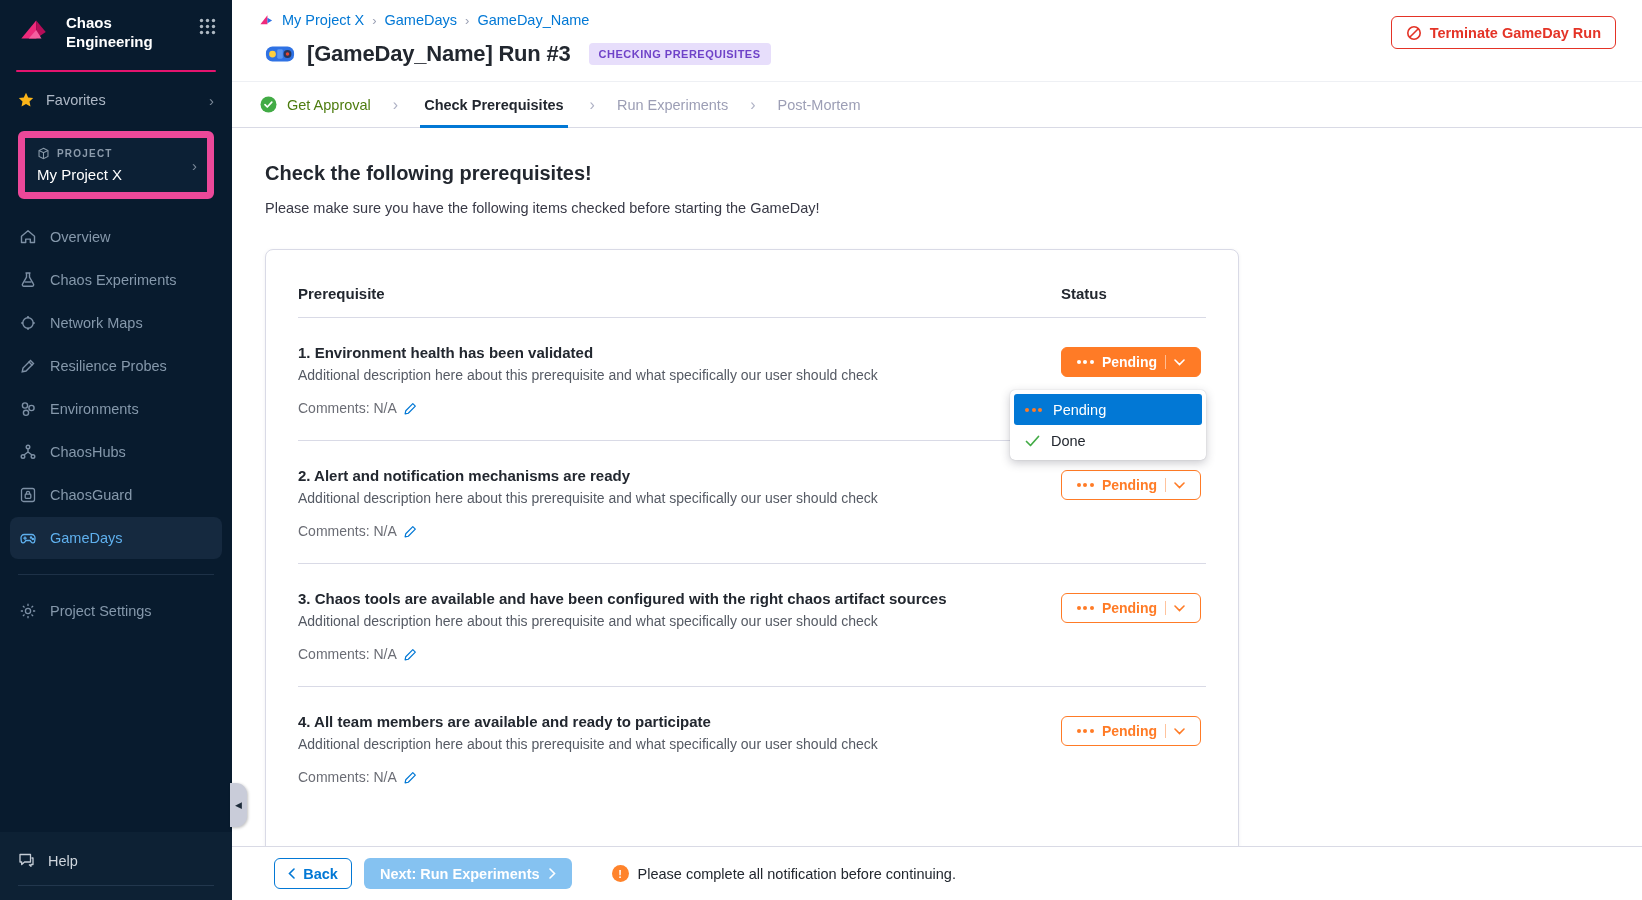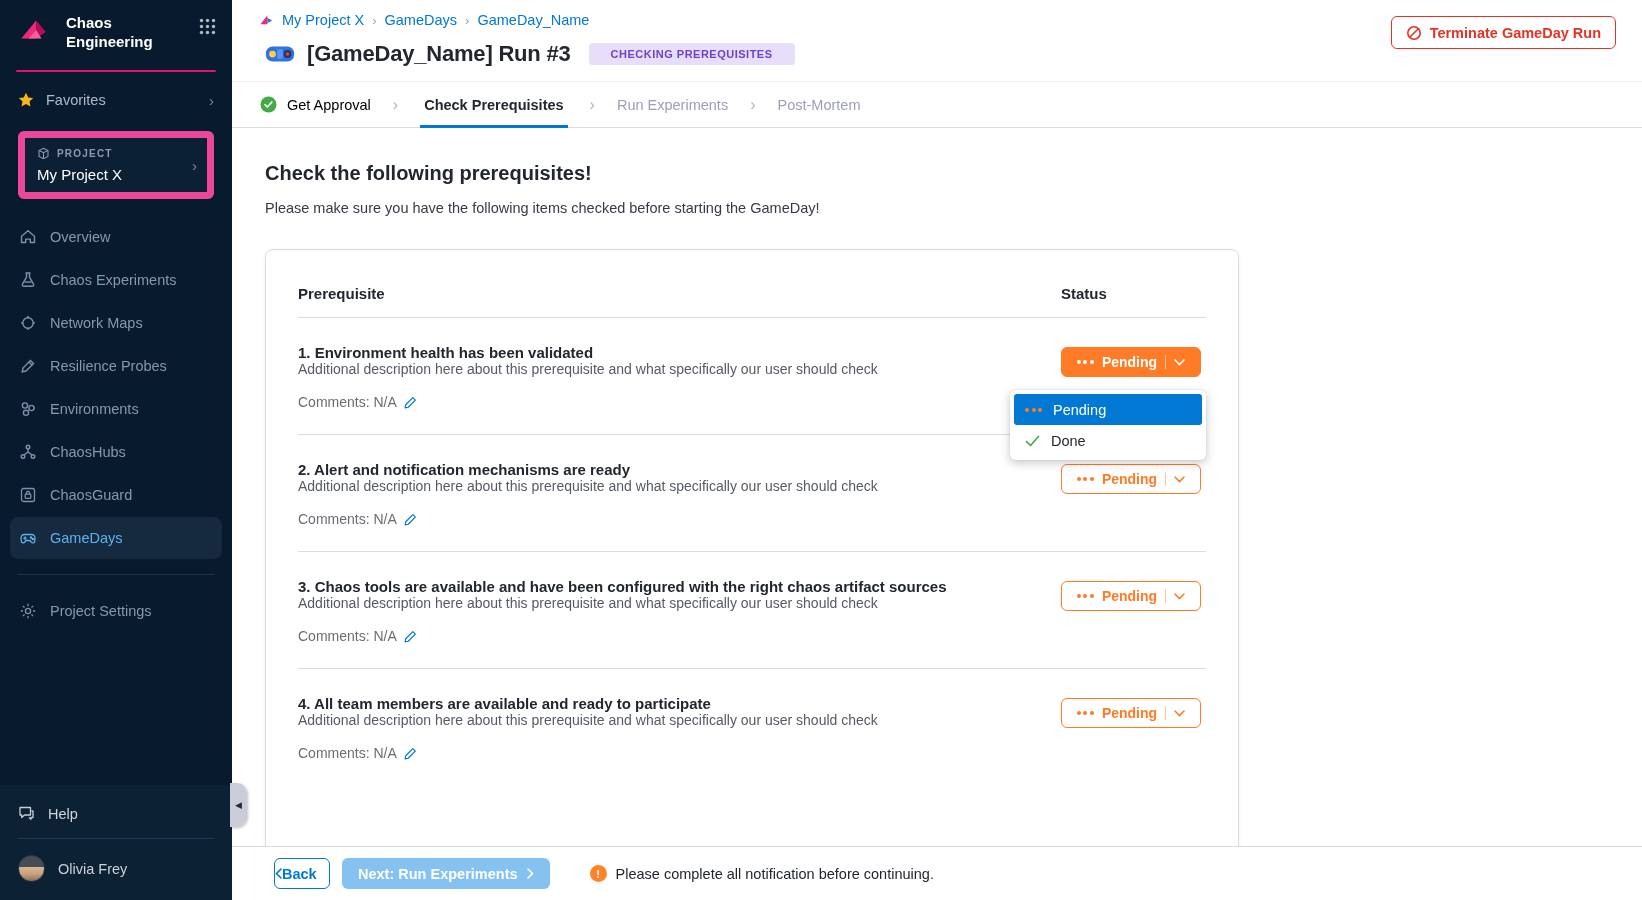--- a/index.html
+++ b/index.html
@@ -51,51 +51,51 @@
   
   .main { margin-left:232px; position:relative; height:900px; background:#fff; }
 
   .page-header { position:relative; padding:12px 26px 0 27px; }
   .breadcrumb { display:flex; align-items:center; gap:8px; font-size:14.5px; }
   .crumb { color:#0278d5; cursor:pointer; }
   .crumb-sep { color:#9aa0b4; font-size:13px; }
   .title-row { display:flex; align-items:center; gap:12px; margin-top:13px; padding-left:6px; }
   .page-title { font-size:22px; font-weight:bold; color:#22272f; letter-spacing:-0.2px; }
   .status-badge { background:#e7defb; color:#6f42c8; font-size:11px; font-weight:bold; letter-spacing:.5px;
-                  padding:5px 22px; border-radius:4px; margin-left:6px; }
+                  padding:5px 10px; border-radius:4px; margin-left:6px; }
   .terminate-btn { position:absolute; right:26px; top:16px; height:33px; display:flex; align-items:center; gap:8px;
                    background:#fff; border:1px solid #e43326; color:#e43326; border-radius:6px; padding:0 14px;
                    font-size:14.5px; font-weight:bold; cursor:pointer; font-family:inherit; }
 
   
   .stepper { display:flex; align-items:center; gap:22px; height:47px; margin-top:14px; padding-left:28px;
              border-top:1px solid #eef0f4; border-bottom:1px solid #d9dae5; }
   .step { display:flex; align-items:center; gap:10px; height:100%; position:relative; font-size:14.5px; cursor:pointer; }
-  .step.complete { color:#000000; }
+  .step.complete { color:#4d7c0f; }
   .step.active { color:#22272f; font-weight:bold; padding:0 4px; }
   .step.active::after { content:""; position:absolute; left:0; right:0; bottom:-1px; height:3px; background:#0278d5; }
   .step.upcoming { color:#9c9eb5; }
   .step-sep { color:#b0b3c6; font-size:16px; }
 
   
   .content { padding:34px 0 0 33px; }
   .content h2 { font-size:20px; font-weight:bold; color:#22272f; }
   .content .sub { margin-top:15px; font-size:14.5px; color:#383946; }
 
   .card { margin-top:33px; width:974px; background:#fff; border:1px solid #d9dae6; border-radius:8px;
           box-shadow:0 1px 4px rgba(40,41,61,.06); height:625px; position:relative; }
   .thead { display:flex; padding:35px 32px 15px 32px; font-size:15px; font-weight:bold; color:#22272f; }
   .thead .c1 { flex:1; }
   .thead .c2 { width:145px; }
   .hdiv { height:1px; background:#d9dae6; margin:0 32px; }
 
   .prow { display:flex; padding:26px 32px 0 32px; }
   .prow-left { flex:1; padding-right:30px; }
   .prow-title { font-size:15px; font-weight:bold; color:#22272f; }
-  .prow-desc { font-size:14px; color:#555a64; }
+  .prow-desc { margin-top:6px; font-size:14px; color:#555a64; }
   .prow-comments { margin-top:17px; display:flex; align-items:center; gap:7px; font-size:14px; color:#6b6d75;text-align:center; }
   .prow-comments svg { cursor:pointer; }
   .prow-right { width:145px; position:relative; }
 
   .status-btn { width:140px; height:30px; margin-top:3px; border-radius:6px; display:flex; align-items:center;
                 justify-content:center; gap:8px; font-size:14px; font-weight:bold; cursor:pointer; font-family:inherit; }
   .status-btn .bsep { width:1px; height:14px; }
   .status-btn.filled { background:#ff7b26; border:1px solid #ff7b26; color:#fff; }
   .status-btn.filled .bsep { background:rgba(255,255,255,.5); }
   .status-btn.outlined { background:#fff; border:1px solid #ff7b26; color:#ff7b26; }
@@ -105,22 +105,22 @@
               box-shadow:0 3px 10px rgba(40,41,61,.25), 0 0 1px rgba(40,41,61,.3); z-index:20; }
   .dd-item { height:31px; display:flex; align-items:center; gap:11px; padding:0 11px; font-size:14.5px;
              border-radius:3px; cursor:pointer; color:#22272f; }
   .dd-item.selected { background:#0278d5; color:#fff; }
 
   .row-gap { height:24px; }
 
   
   .footer { position:fixed; left:232px; right:0; bottom:0; height:54px; background:#fff; border-top:1px solid #d9dae5;
             display:flex; align-items:center; padding-left:42px; gap:12px; z-index:25; }
-  .back-btn { width:56px; height:31px; background:#fff; border:1px solid #0278d5; color:#0278d5; border-radius:6px;
-              font-size:14.5px; font-weight:bold; display:flex; align-items:center; 
+  .back-btn { width:78px; height:31px; background:#fff; border:1px solid #0278d5; color:#0278d5; border-radius:6px;
+              font-size:14.5px; font-weight:bold; display:flex; align-items:center; justify-content:center; gap:8px;
               cursor:pointer; font-family:inherit; }
   .next-btn { height:31px; padding:0 16px; background:#85c2f1; border:none; color:#fff; border-radius:6px;
               font-size:14.5px; font-weight:bold; display:flex; align-items:center; justify-content:center; gap:9px;
               cursor:not-allowed; font-family:inherit; }
   .warn { display:flex; align-items:center; gap:9px; margin-left:28px; font-size:14.5px; color:#22272f; }
   .warn-icon { width:17px; height:17px; border-radius:50%; background:#ff832b; color:#fff; font-size:11px;
                font-weight:bold; display:flex; align-items:center; justify-content:center; }
 
   .dots { display:flex; gap:2.5px; align-items:center; }
   .dots i { width:4px; height:4px; border-radius:50%; display:block; }
@@ -255,24 +255,20 @@
 
   <div class="sidebar-bottom">
     <div class="help-row">
       <svg width="17" height="17" viewBox="0 0 17 17" fill="none" stroke="#c5cdd6" stroke-width="1.3">
         <path d="M2 2.5h10.5v7.5H6.5l-2.8 2.6V10H2z" stroke-linejoin="round"></path>
         <path d="M13.5 6h1.5v6.5h-2v1.8l-2-1.8" stroke-linejoin="round"></path>
       </svg>
       <span>Help</span>
     </div>
     <div class="bottom-divider"></div>
-    <div class="user-row">
-      <div class="avatar"></div>
-      <span>Olivia Frey</span>
-    </div>
   </div>
 </aside>
 
 <div class="collapse-handle">◀</div>
 
 <main class="main">
 
   <header class="page-header">
     <div class="breadcrumb">
       <svg width="15" height="15" viewBox="0 0 32 32">

